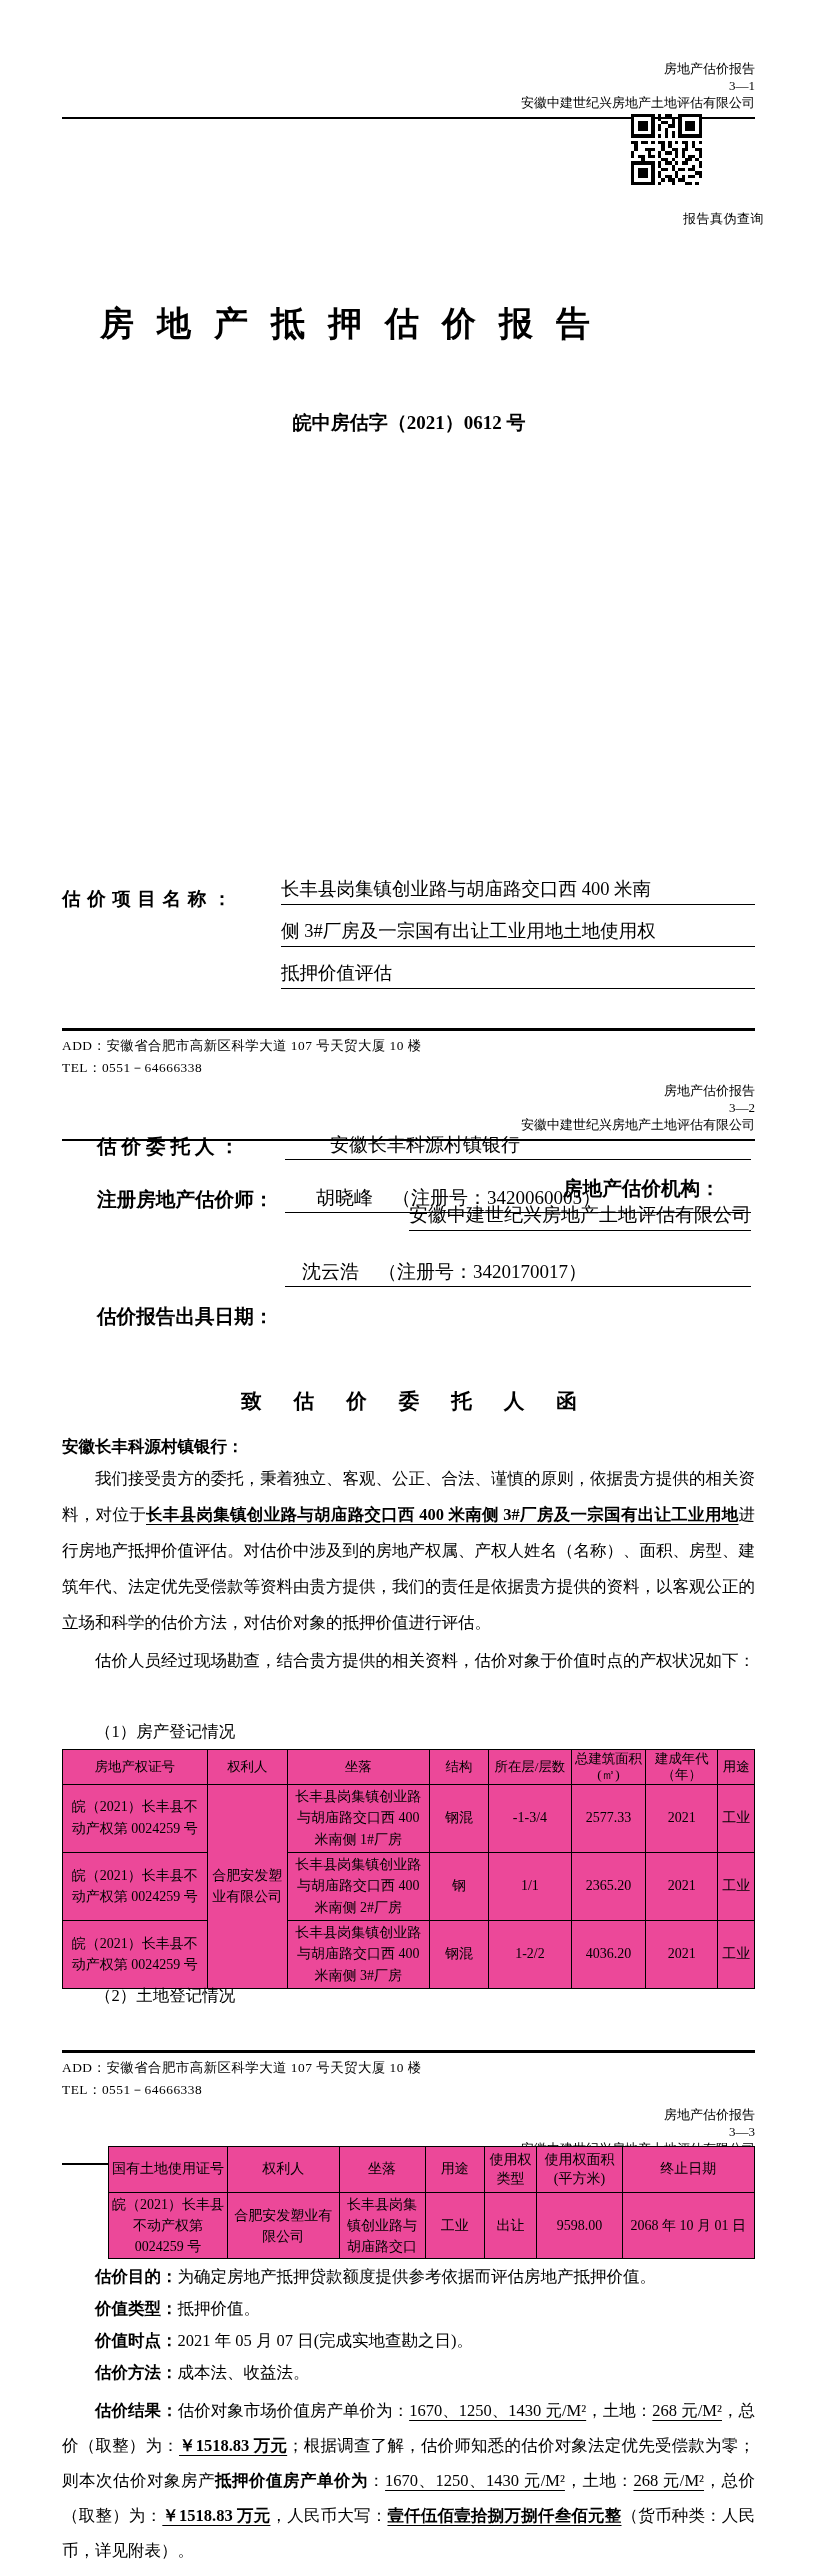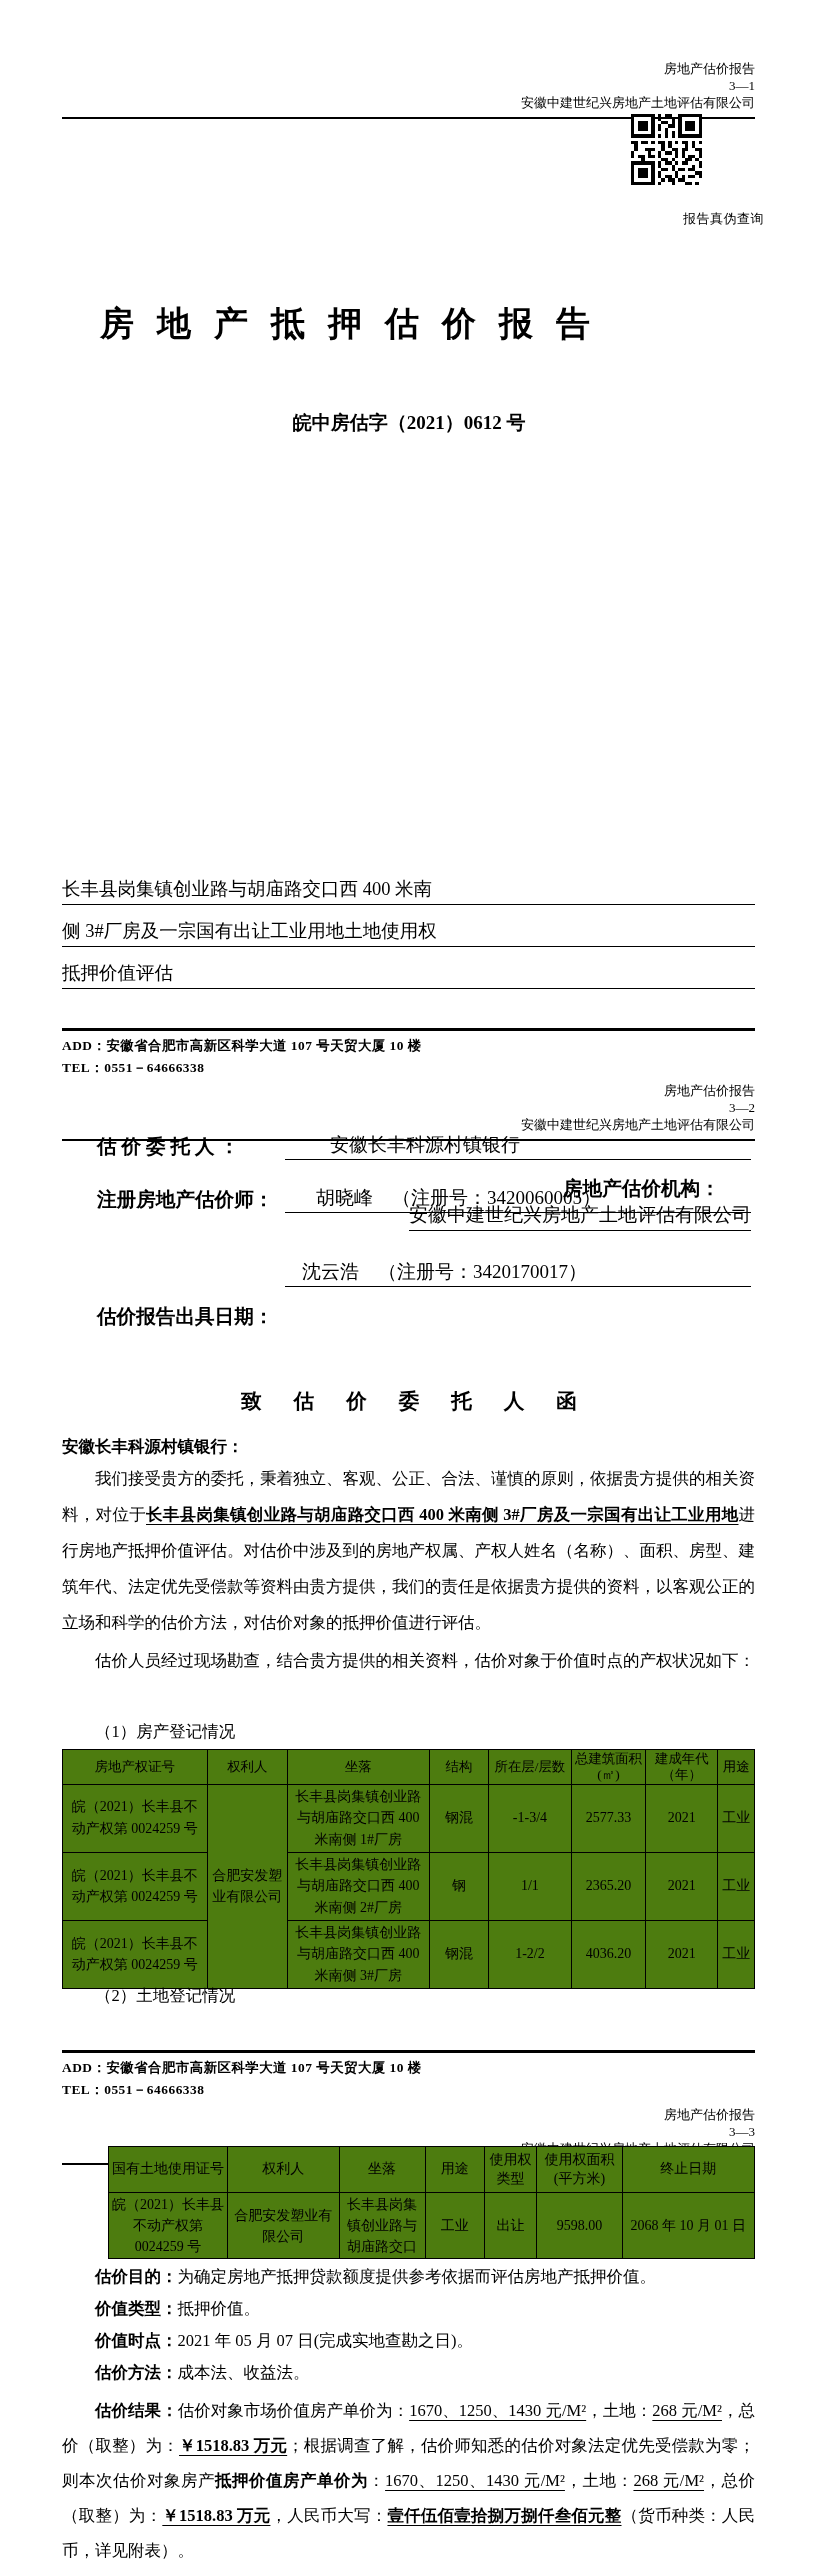--- a/index.html
+++ b/index.html
@@ -4,21 +4,21 @@
 <style>
   * { margin:0; padding:0; box-sizing:border-box; }
   html,body { background:#fff; }
   body { width:818px; height:3180px; position:relative; color:#000;
          font-family:"Liberation Serif","DejaVu Serif",serif; overflow:hidden; }
   .abs { position:absolute; }
   .pghdr { position:absolute; left:62px; width:693px; display:flex;
            justify-content:space-between; align-items:flex-end; font-size:13px;
            border-bottom:2.6px solid #000; padding-bottom:4.6px;flex-direction:column; }
   .pgftr { position:absolute; left:62px; width:693px; border-top:3.1px solid #000; font-size:13.4px; }
-  .pgftr .fline { margin-top:6.7px; line-height:15.5px; letter-spacing:0.5px;font-weight:bold; }
+  .pgftr .fline { margin-top:6.7px; line-height:15.5px; letter-spacing:0.5px; }
   .title { position:absolute; left:0; width:690px; text-align:center; font-weight:bold;
            font-size:34px; letter-spacing:23px; text-indent:23px; }
   .docno { position:absolute; left:0; width:818px; text-align:center; font-weight:bold; font-size:19px; }
   .proj { position:absolute; top:863px; left:62px; width:693px; display:flex; font-size:18.5px; }
   .proj .plbl { width:219px; flex:none; font-weight:bold; padding-top:23px; letter-spacing:1px; }
   .proj .pval { flex:1; }
   .proj .pln { height:42px; border-bottom:1.5px solid #000; display:flex;
                align-items:flex-end; padding-bottom:2.6px; }
   .crow { position:absolute; left:97px; width:654px; height:29px; display:flex;
           align-items:flex-end; font-size:19.6px; }
@@ -28,21 +28,21 @@
   .lettitle { position:absolute; left:0; width:818px; text-align:center; font-weight:bold;
               font-size:20.6px; letter-spacing:13.4px; text-indent:13.4px; }
   .para { position:absolute; left:62px; width:693px; font-size:16.5px; line-height:36px;
           text-align:justify; }
   .ind { text-indent:33px; }
   .ub { font-weight:bold; text-decoration:underline; text-underline-offset:4.1px; text-decoration-thickness:1px; }
   .un { text-decoration:underline; text-underline-offset:4.1px; text-decoration-thickness:1px; }
   .b  { font-weight:bold; }
   .cline { position:absolute; left:62px; width:693px; font-size:16.5px; line-height:23px; text-indent:33px; }
   .rline { position:absolute; left:62px; width:693px; font-size:16.5px; line-height:35px; text-align:justify; }
-  table { border-collapse:collapse; table-layout:fixed; background:#4d7c0f; }
+  table { border-collapse:collapse; table-layout:fixed; background:#ec4899; }
   th,td { border:1px solid #000; text-align:center; vertical-align:middle; font-weight:normal; }
   .t1 { position:absolute; top:1749px; left:62px; width:693px; }
   .t1 th { font-size:13.4px; line-height:1.18; padding:1px 1.5px; height:32px; }
   .t1 td { font-size:14px; line-height:1.55; padding:1px 2.6px; height:65px; }
   .t2 { position:absolute; top:2146px; left:108px; width:647px; }
   .t2 th { font-size:14px; line-height:1.35; padding:1px 2.1px; height:46px; }
   .t2 td { font-size:14px; line-height:1.5; padding:1px 2.6px; height:54px; }
   .qrwrap { position:absolute; top:114px; left:631px; width:71px; height:71px; }
   .qrcap { position:absolute; top:210px; left:683px; font-size:13px; letter-spacing:0.5px; }
 </style>
@@ -88,20 +88,21 @@
                M8 20h1v1h-1z M12 20h1v1h-1z M16 20h2v1h-2z M19 20h1v1h-1z"></path>
     </g>
   </svg>
 </div>
 <div class="qrcap">报告真伪查询</div>
 
 <div class="title" style="top:301px;">房地产抵押估价报告</div>
 <div class="docno" style="top:410px;">皖中房估字（2021）0612 号</div>
 
 <div class="proj">
+  <div class="plbl">估 价 项 目 名 称 ：</div>
   <div class="pval">
     <div class="pln">长丰县岗集镇创业路与胡庙路交口西 400 米南</div>
     <div class="pln">侧 3#厂房及一宗国有出让工业用地土地使用权</div>
     <div class="pln">抵押价值评估</div>
   </div>
 </div>
 
 <div class="pgftr" style="top:1028px;">
   <div class="fline">ADD：安徽省合肥市高新区科学大道 107 号天贸大厦 10 楼</div>
   <div class="fline">TEL：0551－64666338</div>

